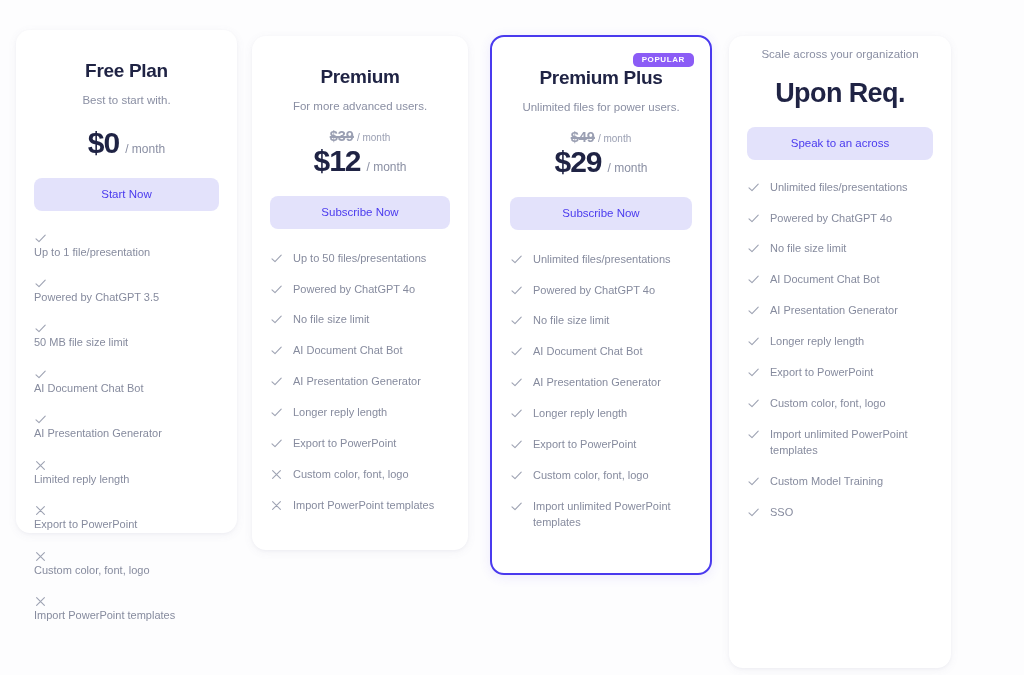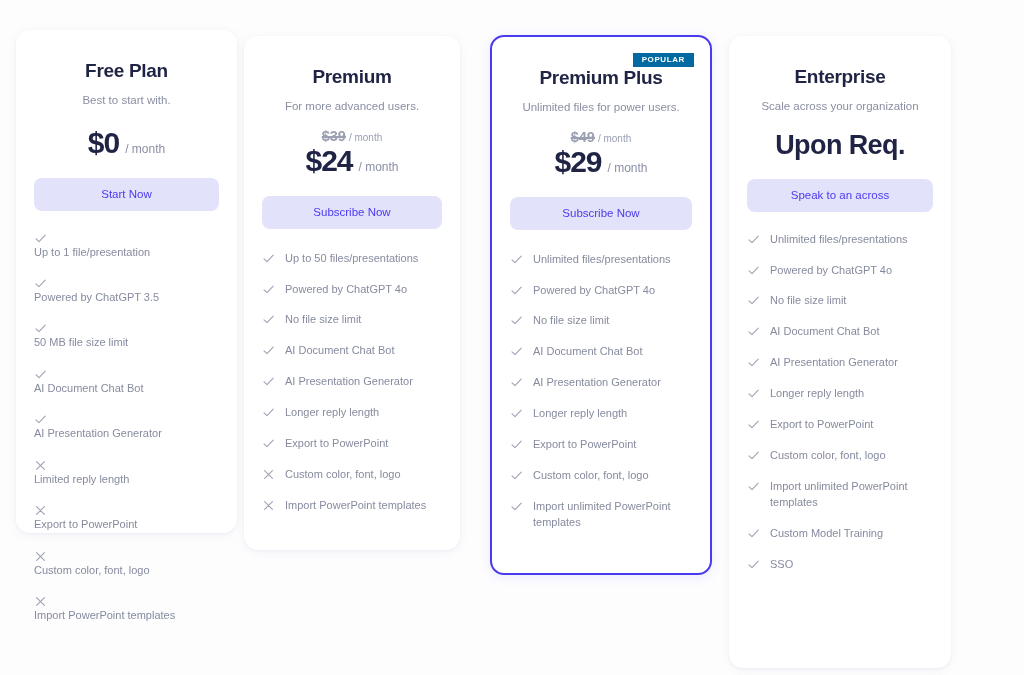--- a/index.html
+++ b/index.html
@@ -33,39 +33,39 @@
     padding: 0 18px;
   }
 
   .card.highlight {
     border: 2px solid #4a3aee;
     box-shadow: 0 2px 12px rgba(74, 58, 238, 0.10);
   }
 
   
   .card-free       { left: 16px;  top: 30px; width: 221px; height: 503px; }
-  .card-premium    { left: 244px; top: 36px; width: 216px; height: 514px; }
+  .card-premium    { left: 252px; top: 36px; width: 216px; height: 514px; }
   .card-plus       { left: 490px; top: 35px; width: 222px; height: 540px; }
   .card-enterprise { left: 729px; top: 36px; width: 222px; height: 632px; }
 
   
   .badge-wrap {
     position: absolute;
     top: 11px;
     right: 16px;
   }
   .badge {
     display: inline-block;
-    background: #0369a1;
+    background: #8b5cf6;
     color: #ffffff;
     font-size: 8px;
     font-weight: bold;
     letter-spacing: 0.6px;
     padding: 3px 9px 3px 9px;
-    border-radius: 0;
+    border-radius: 5px;
     line-height: 1;
   }
 
   
   .plan-name {
     text-align: center;
     font-size: 19px;
     font-weight: bold;
     color: #1f2344;
     letter-spacing: -0.3px;
@@ -269,21 +269,21 @@
           <span class="feature-text">Import PowerPoint templates</span>
         </li>
       </ul>
     </div>
     <div class="card card-premium">
       <div class="plan-name">Premium</div>
       <div class="plan-tagline">For more advanced users.</div>
       <div class="price-block">
         <div class="price-old-row"><span class="price-old">$39</span><span class="price-old-period">/ month</span></div>
         <div class="price-main-row">
-          <span class="price-amount">$24</span>
+          <span class="price-amount">$12</span>
           <span class="price-period">/ month</span>
         </div>
       </div>
       <button class="cta">Subscribe Now</button>
       <ul class="features">
         <li class="feature">
           <span class="feature-icon">
             <svg width="13" height="13" viewBox="0 0 13 13" fill="none">
               <path d="M2 6.9 L5 9.7 L11.2 3.2" stroke="#9ea3b3" stroke-width="1.1" stroke-linecap="round" stroke-linejoin="round"></path>
             </svg>
@@ -437,21 +437,20 @@
           <span class="feature-icon">
             <svg width="13" height="13" viewBox="0 0 13 13" fill="none">
               <path d="M2 6.9 L5 9.7 L11.2 3.2" stroke="#9ea3b3" stroke-width="1.1" stroke-linecap="round" stroke-linejoin="round"></path>
             </svg>
           </span>
           <span class="feature-text">Import unlimited PowerPoint templates</span>
         </li>
       </ul>
     </div>
     <div class="card card-enterprise">
-      <div class="plan-name">Enterprise</div>
       <div class="plan-tagline">Scale across your organization</div>
       <div class="price-block quote">
         <div class="price-main-row">
           <span class="price-amount wide">Upon Req.</span>
         </div>
       </div>
       <button class="cta">Speak to an across</button>
       <ul class="features">
         <li class="feature">
           <span class="feature-icon">

